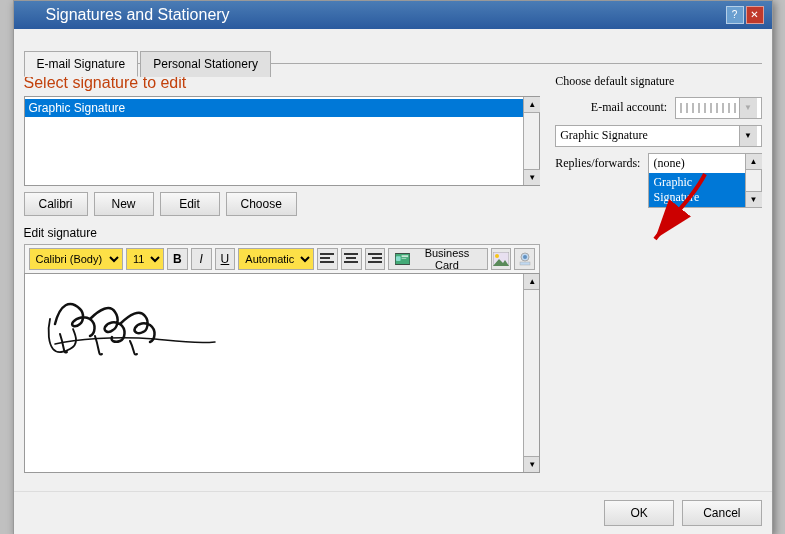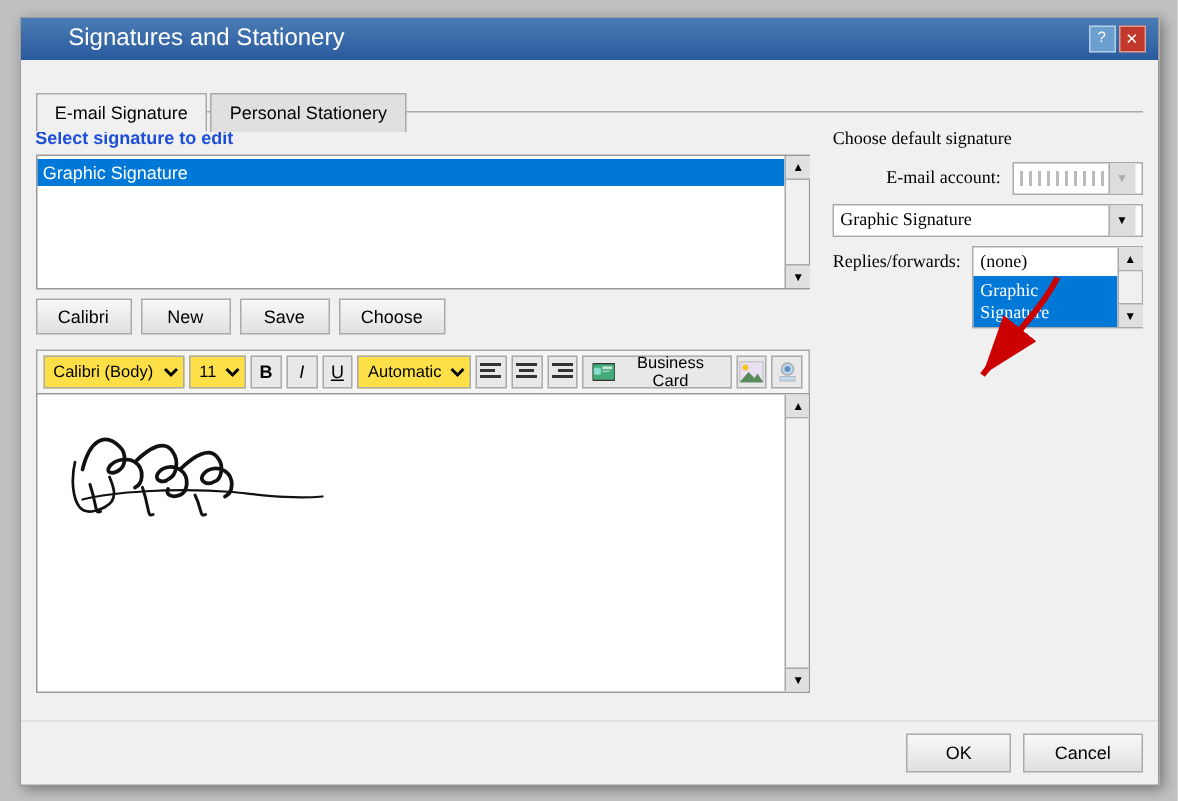--- a/index.html
+++ b/index.html
@@ -95,24 +95,24 @@
     .left-panel {
       flex: 0 0 380px;
     }
 
     .right-panel {
       flex: 1;
       font-family: Liberation Serif, serif;
     }
 
     .section-label {
-      font-size: 12px;
-      font-weight: bold;
+      font-size: 16px;
+      font-weight: normal;
       margin-bottom: 4px;
-      color: #1d4ed8;
+      color: #c2410c;
     }
 
     .signature-list-container {
       position: relative;
       border: 1px solid #999;
       background: white;
       height: 90px;
       margin-bottom: 6px;
     }
 
@@ -389,24 +389,25 @@
               <div class="list-scroll-up">▲</div>
               <div style="flex:1;background:#f0f0f0;"></div>
               <div class="list-scroll-down">▼</div>
             </div>
           </div>
         </div>
 
         <div class="button-row">
           <button class="btn">Calibri</button>
           <button class="btn">New</button>
-          <button class="btn">Save</button>
+          <button class="btn">Edit</button>
           <button class="btn">Choose</button>
         </div>
 
+        <div class="edit-signature-label">Edit signature</div>
 
         <div class="toolbar">
           <select class="toolbar-select font-select">
             <option>Calibri (Body)</option>
           </select>
           <select class="toolbar-select size-select">
             <option>11</option>
           </select>
           <button class="toolbar-btn bold">B</button>
           <button class="toolbar-btn italic">I</button>

